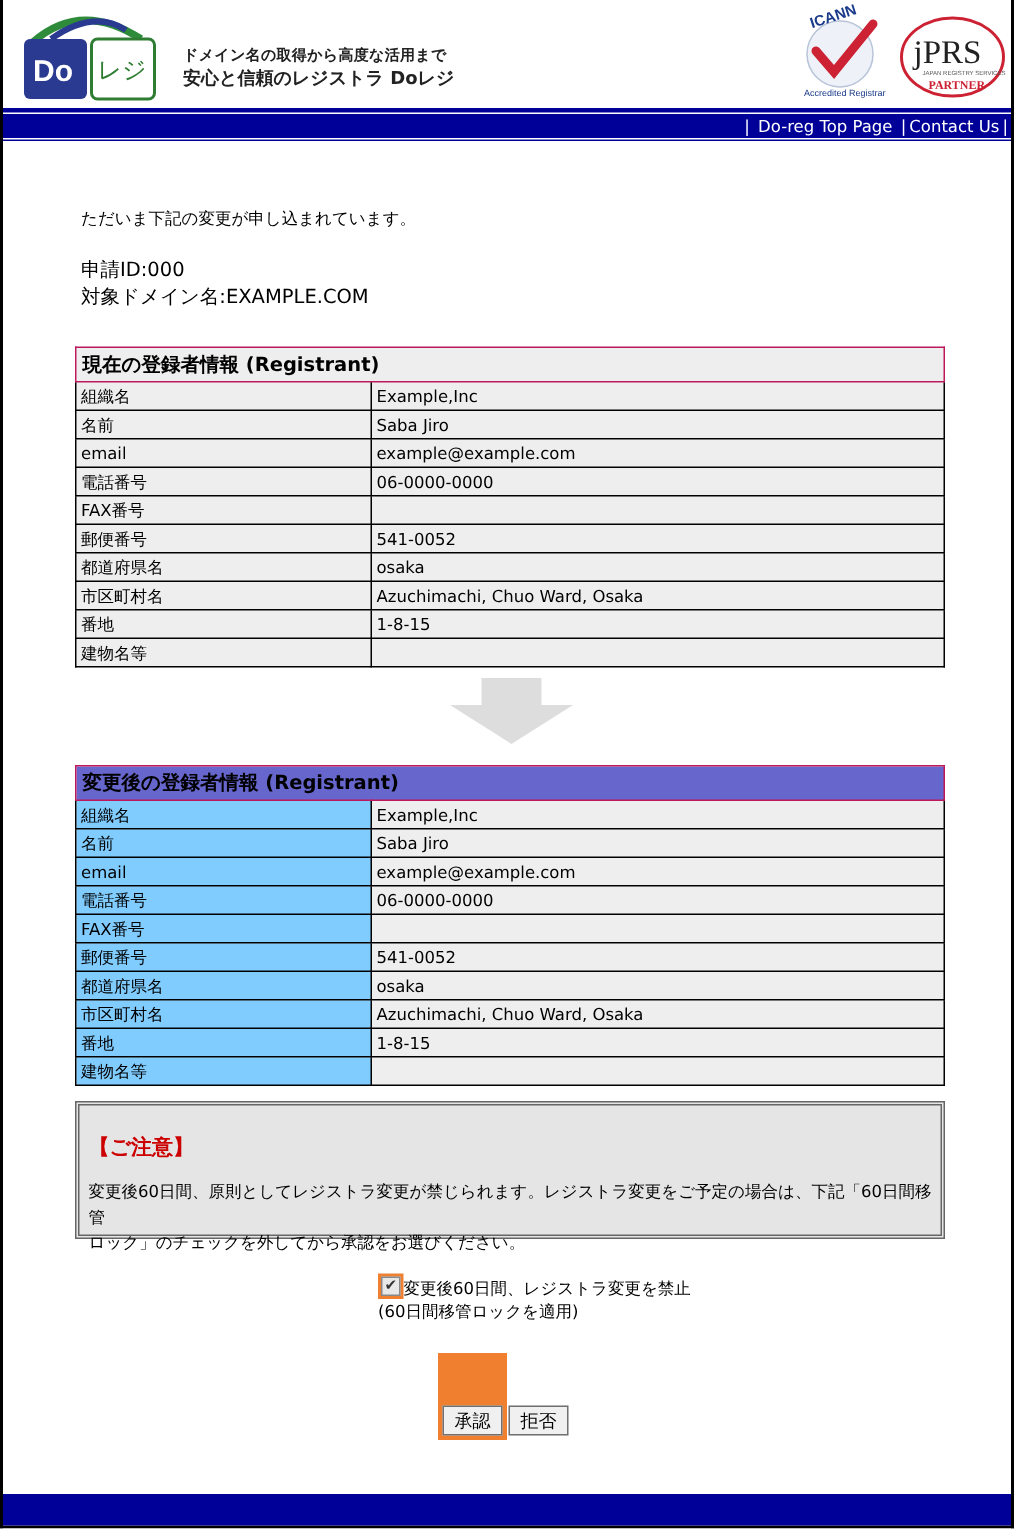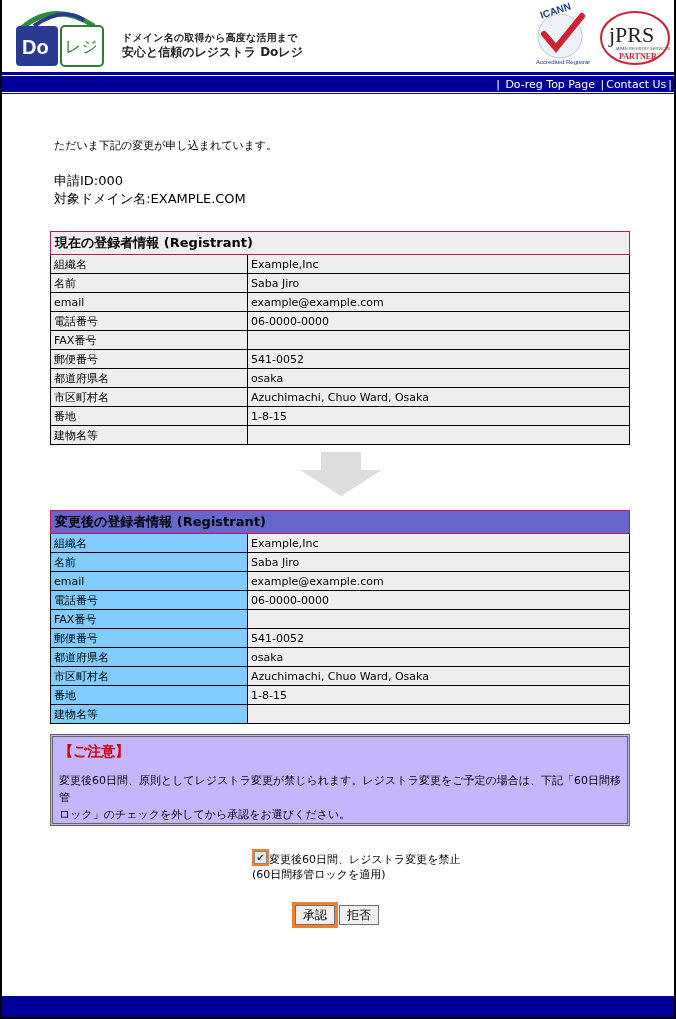--- a/index.html
+++ b/index.html
@@ -57,21 +57,21 @@
   .current th { background: #eeeeee; color: #000; }
   .after th { background: #6666cc; color: #000000; }
   .after td.label { background: #80ccff; }
   .t1 { top: 231px; }
   .t2 { top: 510px; }
   
   .arrow { position: absolute; left: 298px; top: 452px; width: 82px; height: 44px; }
   
   .notice {
     position: absolute; left: 48px; top: 734px; width: 580px; height: 92px;
-    border: 3px double #666; padding: 5px 6px; background: #c4b5fd;
+    border: 3px double #666; padding: 19px 6px; background: #e5e5e5;
   }
   .notice .title { color: #cc0000; font-size: 14px; font-weight: bold; line-height: 18px; }
   .notice .body { font-size: 11px; line-height: 17px; margin-top: 12px; }
   .notice a { color: #0000cc; text-decoration: none; }
   
   .lock {
     position: absolute; left: 250px; top: 851px; font-size: 11px; line-height: 13px;
   }
   .cb-wrap {
     display: inline-block; width: 17px; height: 17px; background: #f08030;
@@ -82,21 +82,21 @@
     display: flex; align-items: center; justify-content: center; font-size: 10px; color: #333; line-height: 1;
   }
   
   .buttons { position: absolute; left: 290px; top: 902px; }
   .btn-hl {
     display: inline-block; background: #f08030; padding: 3px; vertical-align: middle;
   }
   .btn {
     display: inline-block; height: 20px; padding: 0 7px; font-size: 12px; line-height: 18px;
     background: #f0f0f0; border: 1px solid #707070; color: #000;
-    font-family: "DejaVu Sans", sans-serif; cursor: pointer;
+    font-family: "DejaVu Sans", sans-serif; cursor: pointer; margin-top: 32px;
   }
   .btn.reject { vertical-align: middle; margin-left: 1px; }
   
   .footer {
     position: absolute; left: 0; bottom: 0; width: 672px; height: 21px; background: #000099;
   }
 </style>
 </head>
 <body>
 

